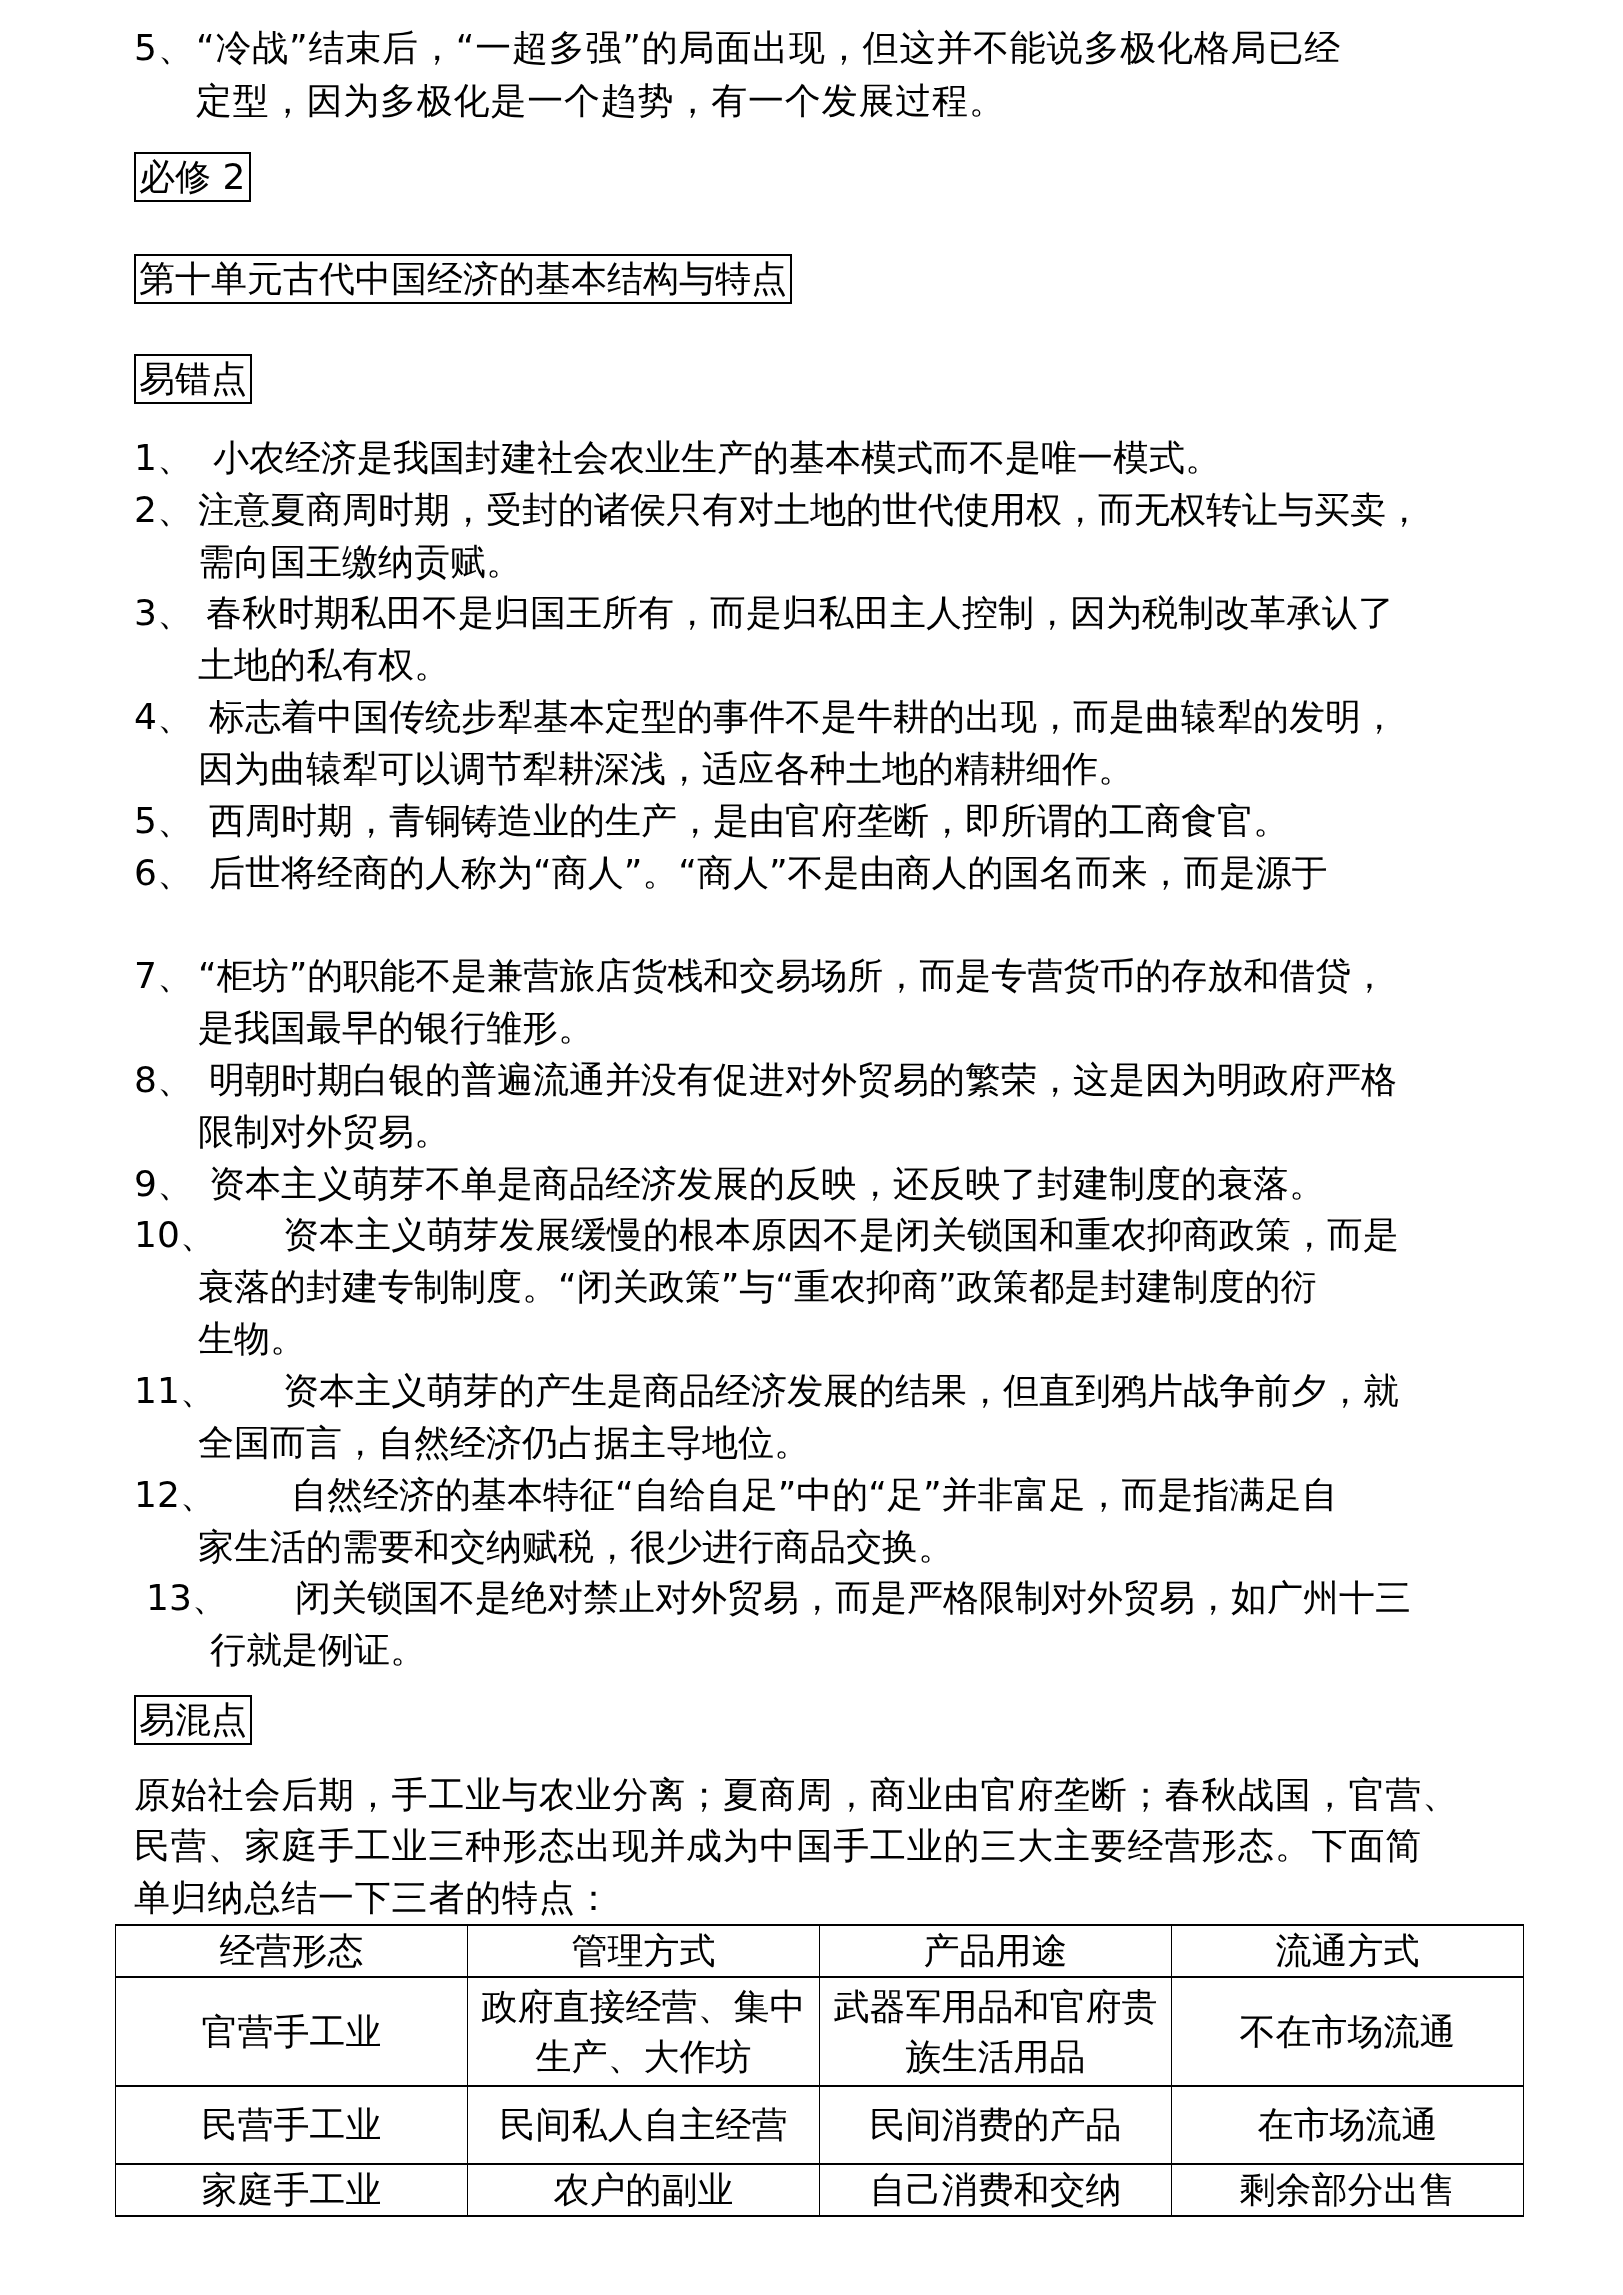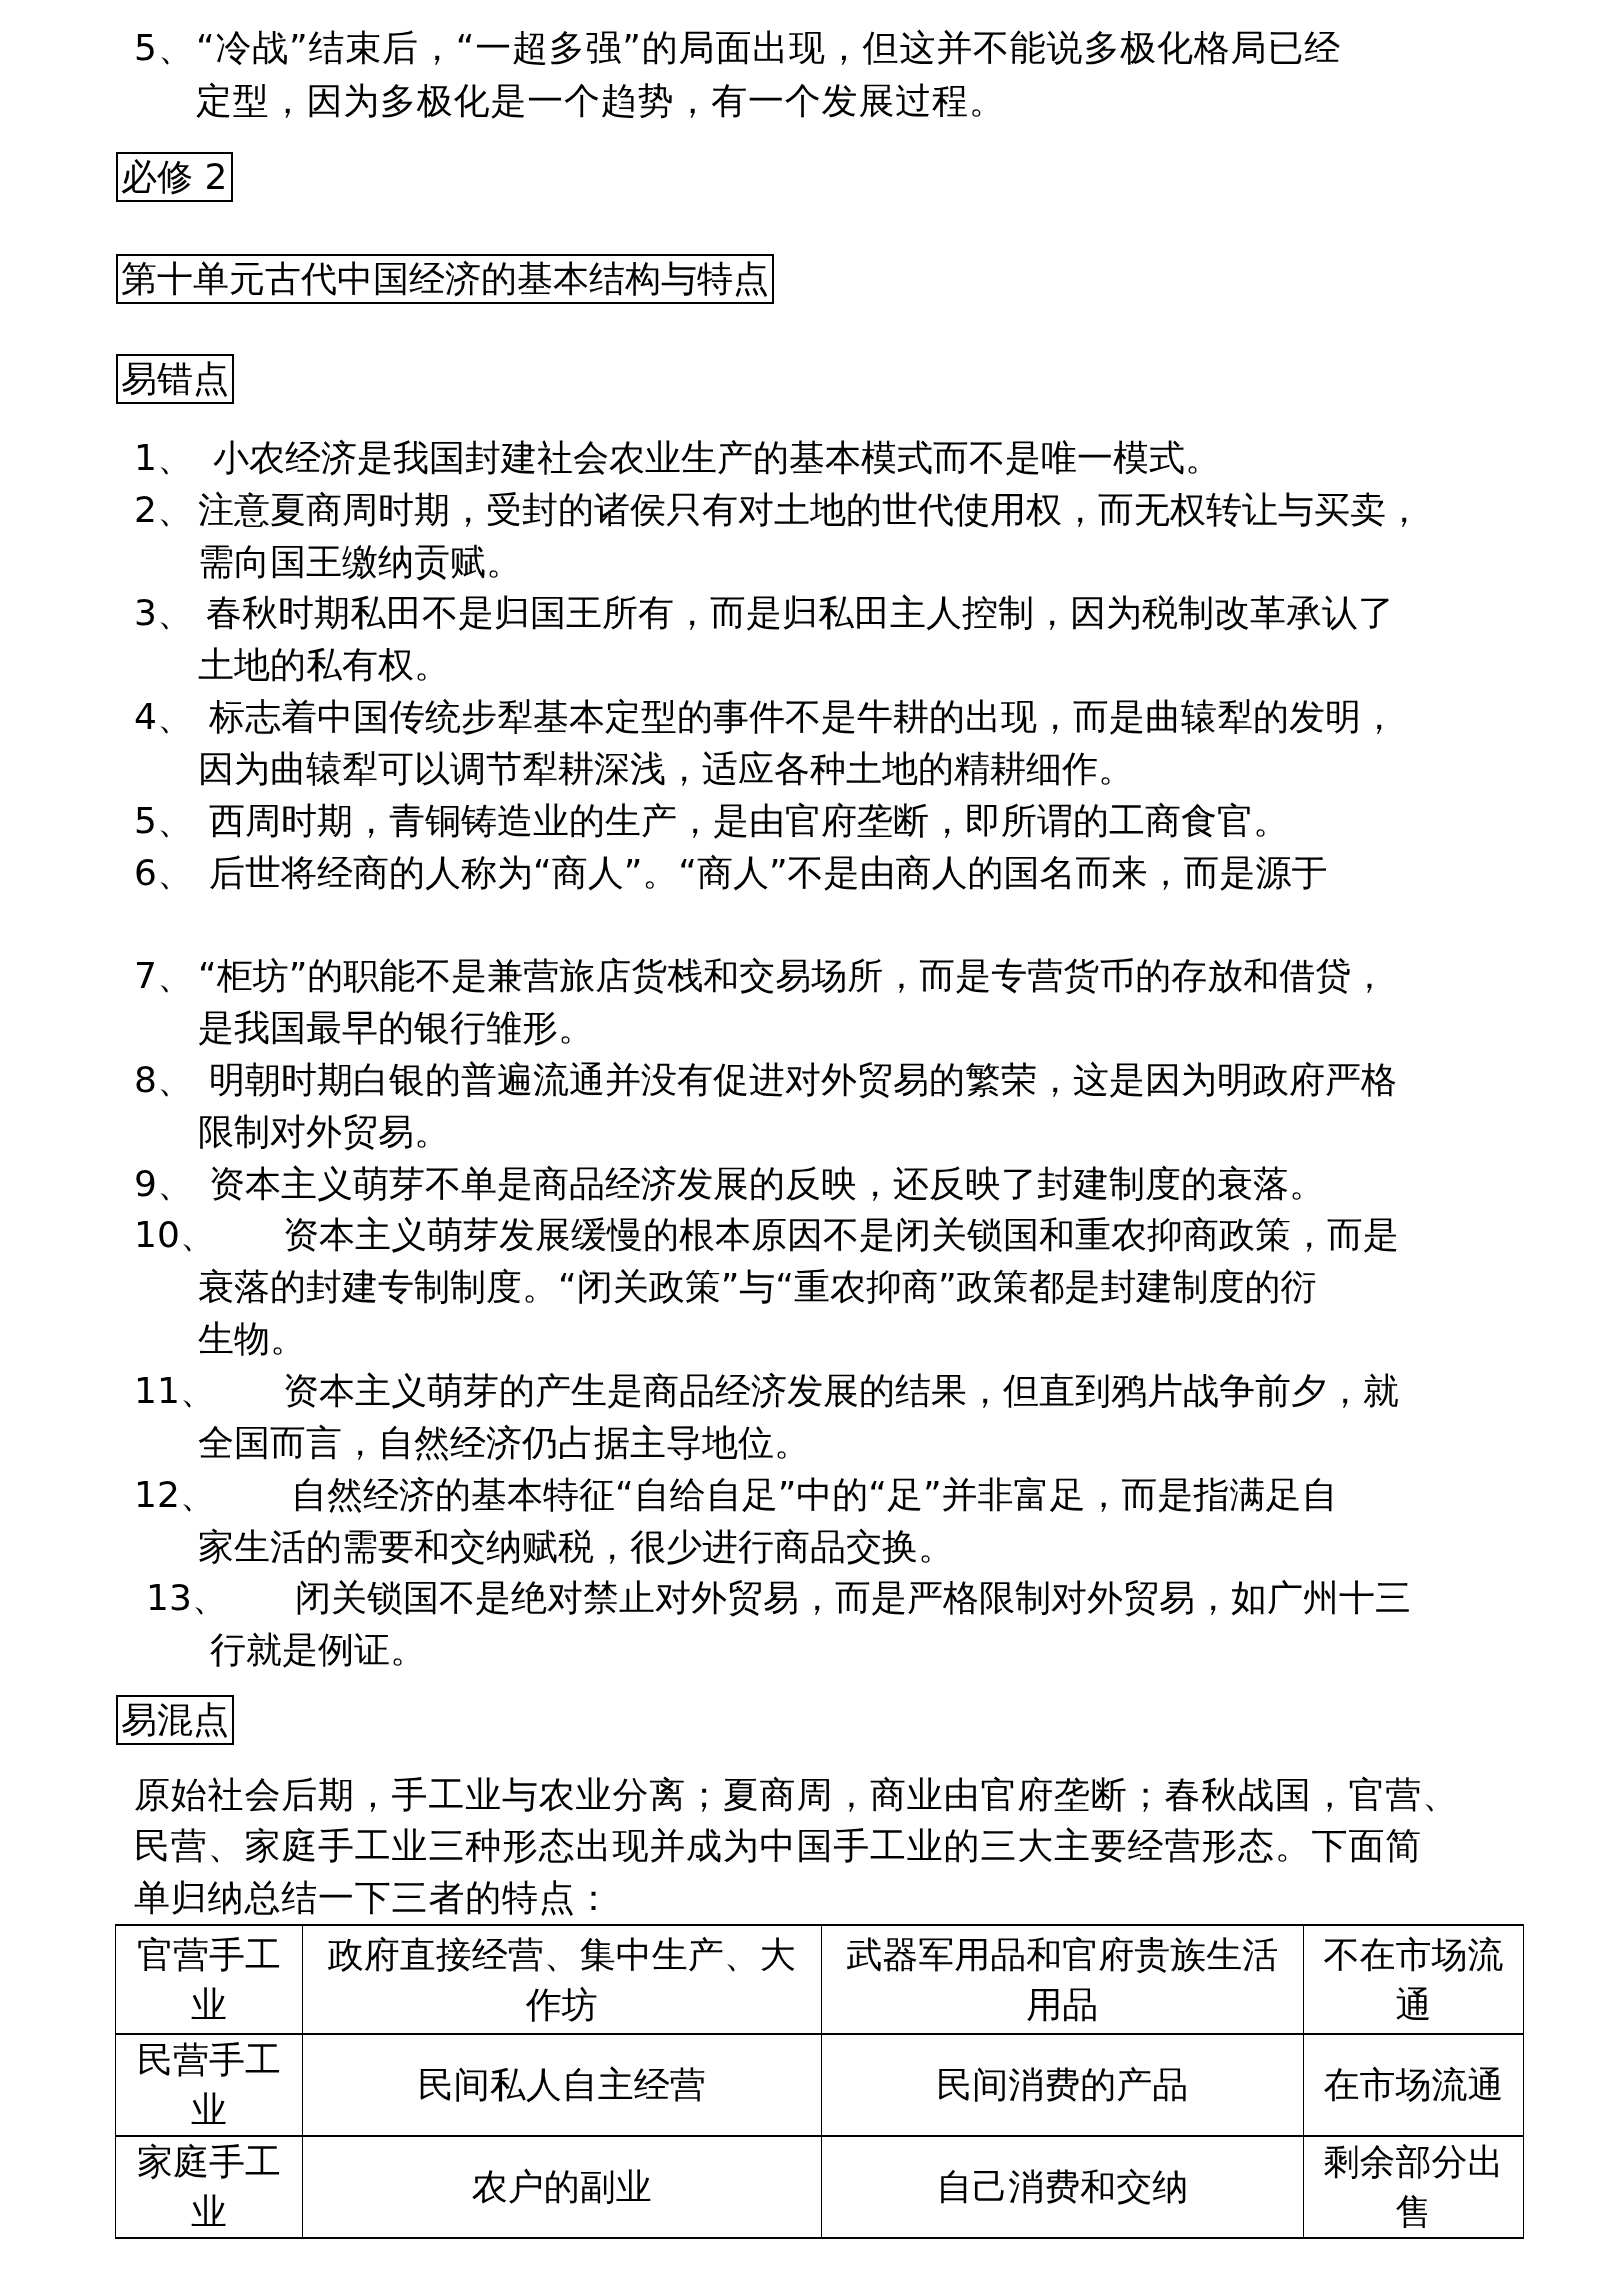--- a/index.html
+++ b/index.html
@@ -3,21 +3,21 @@
 <meta charset="utf-8">
 <style>
   html, body { margin: 0; padding: 0; background: #ffffff; }
   body { width: 1623px; height: 2295px; position: relative; overflow: hidden;
          font-family: "DejaVu Sans", "Liberation Sans", sans-serif; color: #000; }
   .page { position: absolute; left: 0; top: 0; width: 1623px; height: 2295px; }
   .line { position: absolute; font-size: 36px; line-height: 52px; white-space: nowrap; letter-spacing: 0.8px; }
   .item { position: absolute; left: 134px; width: 1374px; font-size: 36px; line-height: 52px; }
   .item .num { position: absolute; left: 0; top: 0; }
   .item .txt { display: block; padding-left: 64px; text-indent: 0; }
-  .boxed { position: absolute; left: 116px; border: 2.4px solid #000; padding: 0 3.1px;
+  .boxed { position: absolute; left: 134px; border: 2.4px solid #000; padding: 0 3.1px;
            font-size: 36px; line-height: 46px; white-space: nowrap; }
   table.grid { position: absolute; left: 115px; top: 1924px; width: 1409px; border-collapse: collapse;
                font-size: 36px; }
   table.grid td { border: 2.4px solid #000; text-align: center; vertical-align: middle; padding: 0 9.4px; line-height: 50px; }
   table.grid td { border-left-width: 1.6px; border-right-width: 1.6px; }
 </style>
 </head>
 <body>
 
 <div class="page">
@@ -109,20 +109,26 @@
   </div>
 
   <div class="boxed" style="top:1695px;">易混点</div>
 
   <div class="line" style="left:134px; top:1769px;">原始社会后期，手工业与农业分离；夏商周，商业由官府垄断；春秋战国，官营、</div>
   <div class="line" style="left:134px; top:1820px;">民营、家庭手工业三种形态出现并成为中国手工业的三大主要经营形态。下面简</div>
   <div class="line" style="left:134px; top:1872px;">单归纳总结一下三者的特点：</div>
 
   <table class="grid">
     <tbody>
+        <tr style="height:52px;">
+      <td style="width:25%">经营形态</td>
+      <td style="width:25%">管理方式</td>
+      <td style="width:25%">产品用途</td>
+      <td style="width:25%">流通方式</td>
+    </tr>
     <tr style="height:109px;">
       <td>官营手工业</td>
       <td>政府直接经营、集中生产、大作坊</td>
       <td>武器军用品和官府贵族生活用品</td>
       <td>不在市场流通</td>
     </tr>
     <tr style="height:78px;">
       <td>民营手工业</td>
       <td>民间私人自主经营</td>
       <td>民间消费的产品</td>

